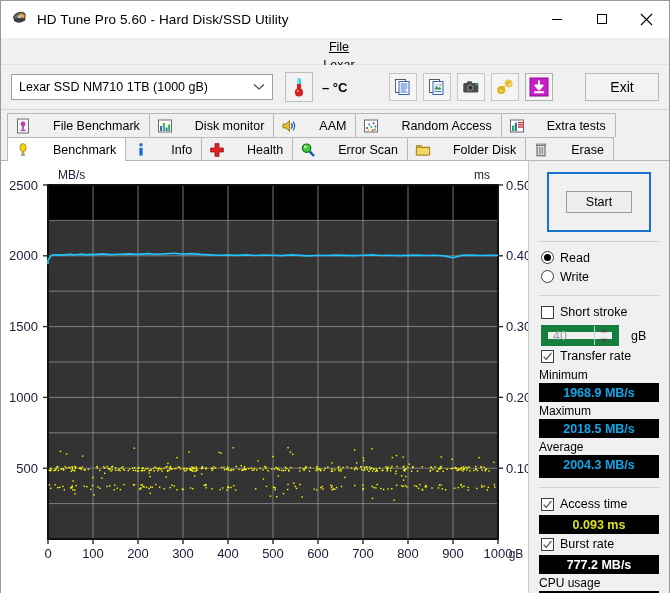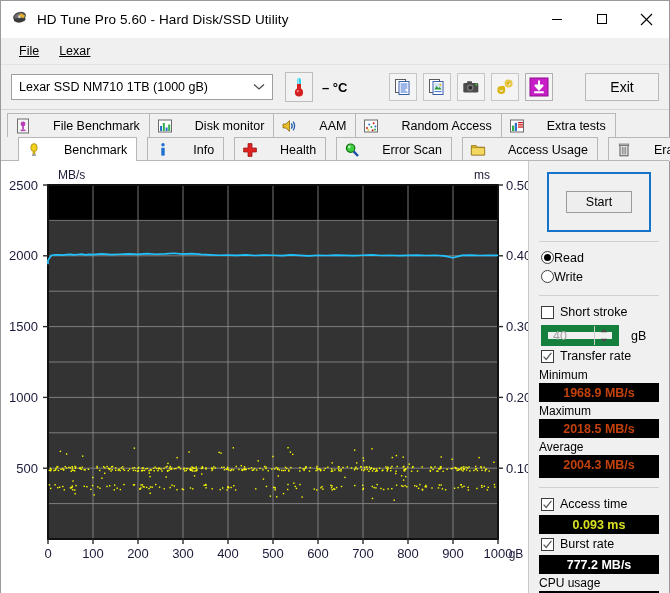--- a/index.html
+++ b/index.html
@@ -27,20 +27,21 @@
   .title-icon{width:18px;height:18px;margin-left:10px;margin-right:8px;position:relative;flex:none;}
   .title-text{font-size:13.5px;color:#000;letter-spacing:0.1px;}
   .win-btns{margin-left:auto;display:flex;height:36px;}
   .win-btn{width:45px;height:36px;display:flex;align-items:center;justify-content:center;}
   .win-btn svg{display:block;}
   
   .menubar{
     height:26px;min-height:26px;background:#f0f0f0;
     display:flex;align-items:center;padding-left:8px;
     border-bottom:1px solid #e2e2e2;
+    flex-direction:column;
   }
   .menu-item{padding:2px 10px;font-size:12.5px;color:#000;}
   .menu-item u{text-decoration:underline;}
   
   .toolbar{
     height:44px;min-height:44px;background:#f0f0f0;
     display:flex;align-items:center;padding:0 10px;
     border-bottom:1px solid #d5d5d5;
   }
   .combo{
@@ -69,21 +70,21 @@
     background:#f0f0f0;padding:3px 0 0 6px;position:relative;
   }
   .tabrow{display:flex;height:24px;}
   .tab{
     display:flex;align-items:center;gap:22px;
     padding:0 9px 0 7px;height:24px;box-sizing:border-box;
     background:#f0f0f0;border:1px solid #b7b7b7;border-bottom:none;
     font-size:12.5px;white-space:nowrap;
     margin-right:-1px;
   }
-  .tabrow.row2 .tab{border-top:1px solid #b7b7b7;margin-left:11px;}
+  .tabrow.row2 .tab{border-top:1px solid #b7b7b7;}
   .tab.active{
     background:#ffffff;border-color:#b7b7b7;position:relative;z-index:3;
   }
   .tabicon{width:16px;height:16px;display:block;flex:none;}
   
   .content{
     flex:1;background:#ffffff;border-top:1px solid #b7b7b7;margin-top:-1px;
     display:flex;position:relative;
   }
   .chartwrap{position:relative;width:527px;height:100%;}
@@ -93,21 +94,21 @@
     flex:1;background:#f0f0f0;border-left:1px solid #c9c9c9;
     padding:8px 8px 0 8px;box-sizing:border-box;
     display:flex;flex-direction:column;
   }
   .start-wrap{padding:17px;border:2px solid #1573cb;width:104px;align-self:center;box-sizing:border-box;margin-top:3px;}
   .start-btn{
     height:22px;background:#eeeeee;border:1px solid #9b9b9b;
     display:flex;align-items:center;justify-content:center;font-size:12.5px;box-sizing:border-box;
   }
   .hr{height:1px;background:#d0d0d0;margin:9px 2px 6px 2px;}
-  .radio-row{display:flex;align-items:center;height:19px;font-size:12.5px;padding-left:4px;}
+  .radio-row{display:flex;align-items:center;gap:6px;height:19px;font-size:12.5px;padding-left:4px;}
   .radio{
     width:13px;height:13px;border-radius:50%;border:1px solid #3c3c3c;background:#fff;
     display:flex;align-items:center;justify-content:center;box-sizing:border-box;flex:none;
   }
   .radio .dot{width:7px;height:7px;border-radius:50%;background:#000;}
   .check-row{display:flex;align-items:center;gap:6px;height:20px;font-size:12.5px;padding-left:4px;}
   .cbox{
     width:13px;height:13px;border:1px solid #3c3c3c;background:#fff;flex:none;
     display:flex;align-items:center;justify-content:center;box-sizing:border-box;
   }
@@ -118,21 +119,21 @@
   }
   .spin-val{flex:1;padding-left:5px;font-size:12.5px;color:#a0a0a0;}
   .spin-btns{width:17px;height:19px;border-left:1px solid #cfcfcf;display:flex;flex-direction:column;}
   .spin-b{flex:1;display:flex;align-items:center;justify-content:center;}
   .spin-unit{margin-left:12px;font-size:12.5px;}
   .stat-label{font-size:12px;padding-left:2px;line-height:14px;margin-top:2px;}
   .stat-box{
     background:#000;height:19px;display:flex;align-items:center;justify-content:center;
     font-size:12.5px;font-weight:bold;margin:1px 2px 0 2px;
   }
-  .c-cyan{color:#c2410c;}
+  .c-cyan{color:#0ea5e9;}
   .c-yellow{color:#d9e021;}
   .c-white{color:#ffffff;}
   .pad-b{padding-bottom:4px;}
 </style>
 </head>
 <body>
 
 <div class="app">
 
   <div class="titlebar">
@@ -333,21 +334,21 @@
           <circle cx="5.3" cy="4.9" r="1.3" fill="#bdf5bd"></circle>
           <line x1="9.6" y1="9.4" x2="14" y2="14" stroke="#1b4fa8" stroke-width="2.4"></line>
         </svg>
         <span>Error Scan</span>
       </div>
       <div class="tab">
         <svg class="tabicon" viewBox="0 0 16 16">
           <path d="M1.4 3.6 H6.2 L7.6 5.2 H14.6 V13 H1.4 Z" fill="#e8bc2a" stroke="#8a6a10" stroke-width=".8"></path>
           <path d="M1.4 5.6 H14.6 V13 H1.4 Z" fill="#f4d75f" stroke="#8a6a10" stroke-width=".6"></path>
         </svg>
-        <span>Access Usage</span>
+        <span>Folder Disk</span>
       </div>
       <div class="tab">
         <svg class="tabicon" viewBox="0 0 16 16">
           <rect x="4" y="3.4" width="8" height="10.4" fill="#e2e2e2" stroke="#5a5a5a"></rect>
           <rect x="3.2" y="2" width="9.6" height="1.6" fill="#c8c8c8" stroke="#5a5a5a" stroke-width=".6"></rect>
           <g stroke="#8a8a8a">
               <line x1="6.4" y1="5" x2="6.4" y2="12.4"></line>
               <line x1="8" y1="5" x2="8" y2="12.4"></line>
               <line x1="9.6" y1="5" x2="9.6" y2="12.4"></line>
             </g>

